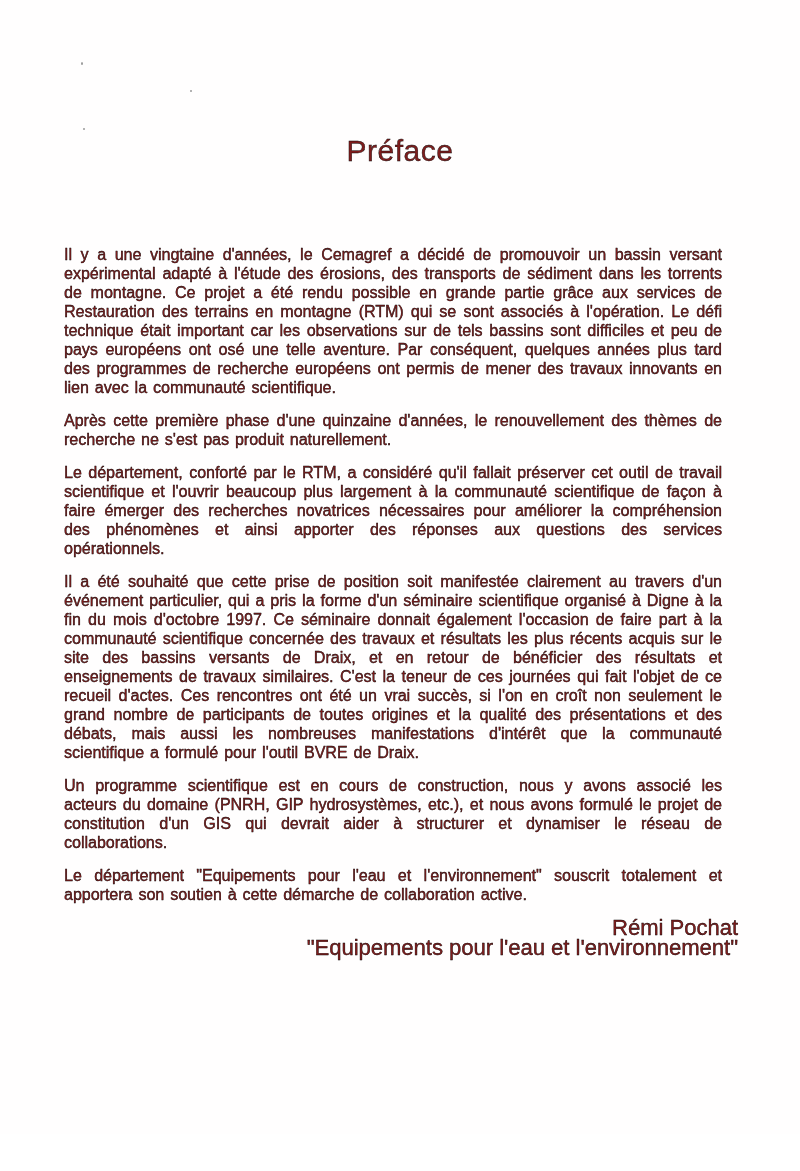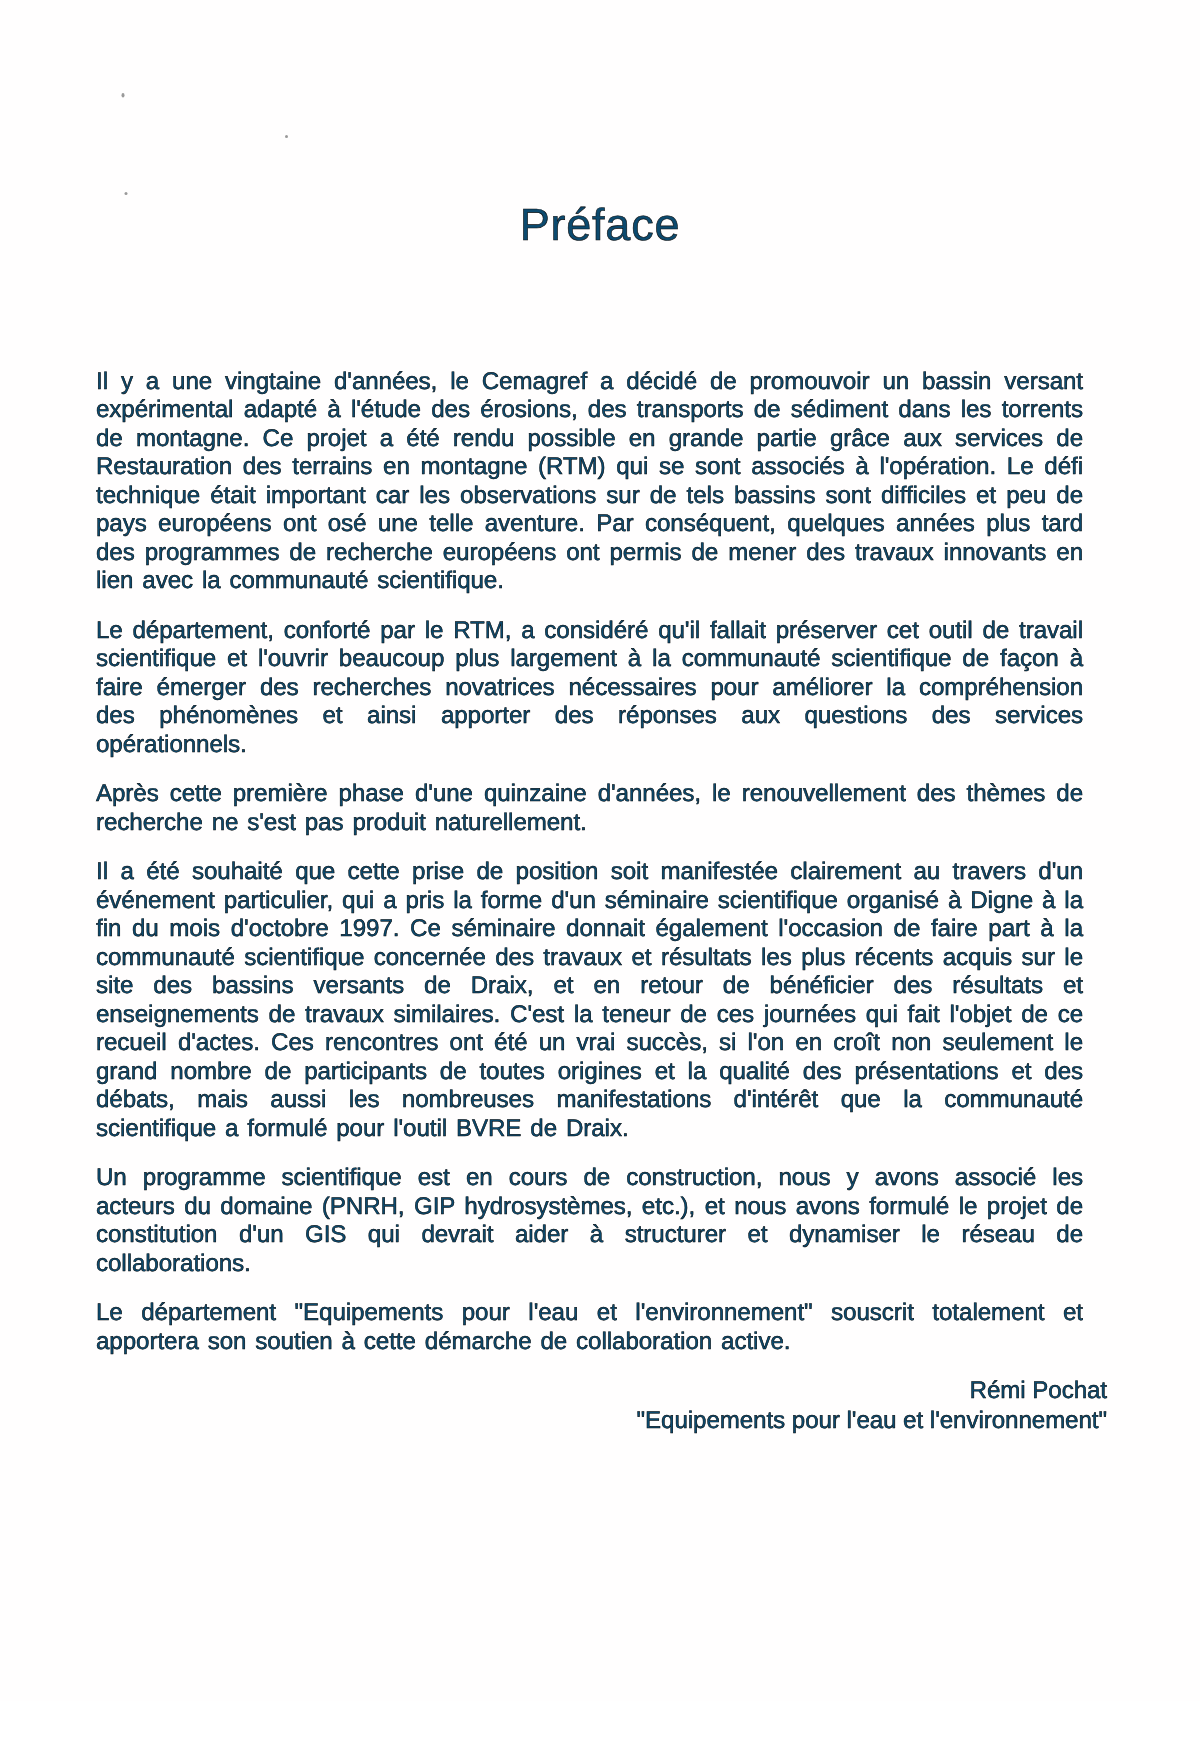--- a/index.html
+++ b/index.html
@@ -7,21 +7,21 @@
     padding: 0;
     background: #ffffff;
   }
   .page {
     position: relative;
     width: 800px;
     height: 1134px;
     background: #fffefe;
     overflow: hidden;
     font-family: "Liberation Sans", sans-serif;
-    color: #0c4a6e;
+    color: #7f1d1d;
   }
   .title {
     margin: 0;
     padding-top: 133px;
     text-align: center;
     font-size: 30px;
     line-height: 36px;
     font-weight: 500;
     letter-spacing: 0.5px;
     -webkit-text-stroke: 0.4px #0c0c0c;
@@ -36,21 +36,21 @@
     -webkit-text-stroke: 0.3px #0c0c0c;
     text-shadow: 0.2px 0 0 rgba(0,0,0,0.55);
   }
   .body p {
     margin: 0 16px 14px 0;
   }
   .signature {
     padding: 0 62px 0 64px;
     margin-top: 1px;
     text-align: right;
-    font-size: 16px;
+    font-size: 22px;
     line-height: 20px;
     -webkit-text-stroke: 0.3px #0c0c0c;
     text-shadow: 0.2px 0 0 rgba(0,0,0,0.55);
   }
   .speck {
     position: absolute;
     background: #9a9a9a;
     border-radius: 50%;
   }
   .speck.s1 { left: 81px;  top: 62px;  width: 2px; height: 3px; }
@@ -60,22 +60,22 @@
 </style>
 </head>
 <body>
 
 <div class="page">
 
   <h1 class="title">Préface</h1>
 
   <div class="body">
     <p>Il y a une vingtaine d'années, le Cemagref a décidé de promouvoir un bassin versant expérimental adapté à l'étude des érosions, des transports de sédiment dans les torrents de montagne. Ce projet a été rendu possible en grande partie grâce aux services de Restauration des terrains en montagne (RTM) qui se sont associés à l'opération. Le défi technique était important car les observations sur de tels bassins sont difficiles et peu de pays européens ont osé une telle aventure. Par conséquent, quelques années plus tard des programmes de recherche européens ont permis de mener des travaux innovants en lien avec la communauté scientifique.</p>
+    <p>Après cette première phase d'une quinzaine d'années, le renouvellement des thèmes de recherche ne s'est pas produit naturellement.</p>
     <p>Le département, conforté par le RTM, a considéré qu'il fallait préserver cet outil de travail scientifique et l'ouvrir beaucoup plus largement à la communauté scientifique de façon à faire émerger des recherches novatrices nécessaires pour améliorer la compréhension des phénomènes et ainsi apporter des réponses aux questions des services opérationnels.</p>
-    <p>Après cette première phase d'une quinzaine d'années, le renouvellement des thèmes de recherche ne s'est pas produit naturellement.</p>
     <p>Il a été souhaité que cette prise de position soit manifestée clairement au travers d'un événement particulier, qui a pris la forme d'un séminaire scientifique organisé à Digne à la fin du mois d'octobre 1997. Ce séminaire donnait également l'occasion de faire part à la communauté scientifique concernée des travaux et résultats les plus récents acquis sur le site des bassins versants de Draix, et en retour de bénéficier des résultats et enseignements de travaux similaires. C'est la teneur de ces journées qui fait l'objet de ce recueil d'actes. Ces rencontres ont été un vrai succès, si l'on en croît non seulement le grand nombre de participants de toutes origines et la qualité des présentations et des débats, mais aussi les nombreuses manifestations d'intérêt que la communauté scientifique a formulé pour l'outil BVRE de Draix.</p>
     <p>Un programme scientifique est en cours de construction, nous y avons associé les acteurs du domaine (PNRH, GIP hydrosystèmes, etc.), et nous avons formulé le projet de constitution d'un GIS qui devrait aider à structurer et dynamiser le réseau de collaborations.</p>
     <p>Le département "Equipements pour l'eau et l'environnement" souscrit totalement et apportera son soutien à cette démarche de collaboration active.</p>
   </div>
 
   <div class="signature">
     <div>Rémi Pochat</div>
     <div>"Equipements pour l'eau et l'environnement"</div>
   </div>
 

